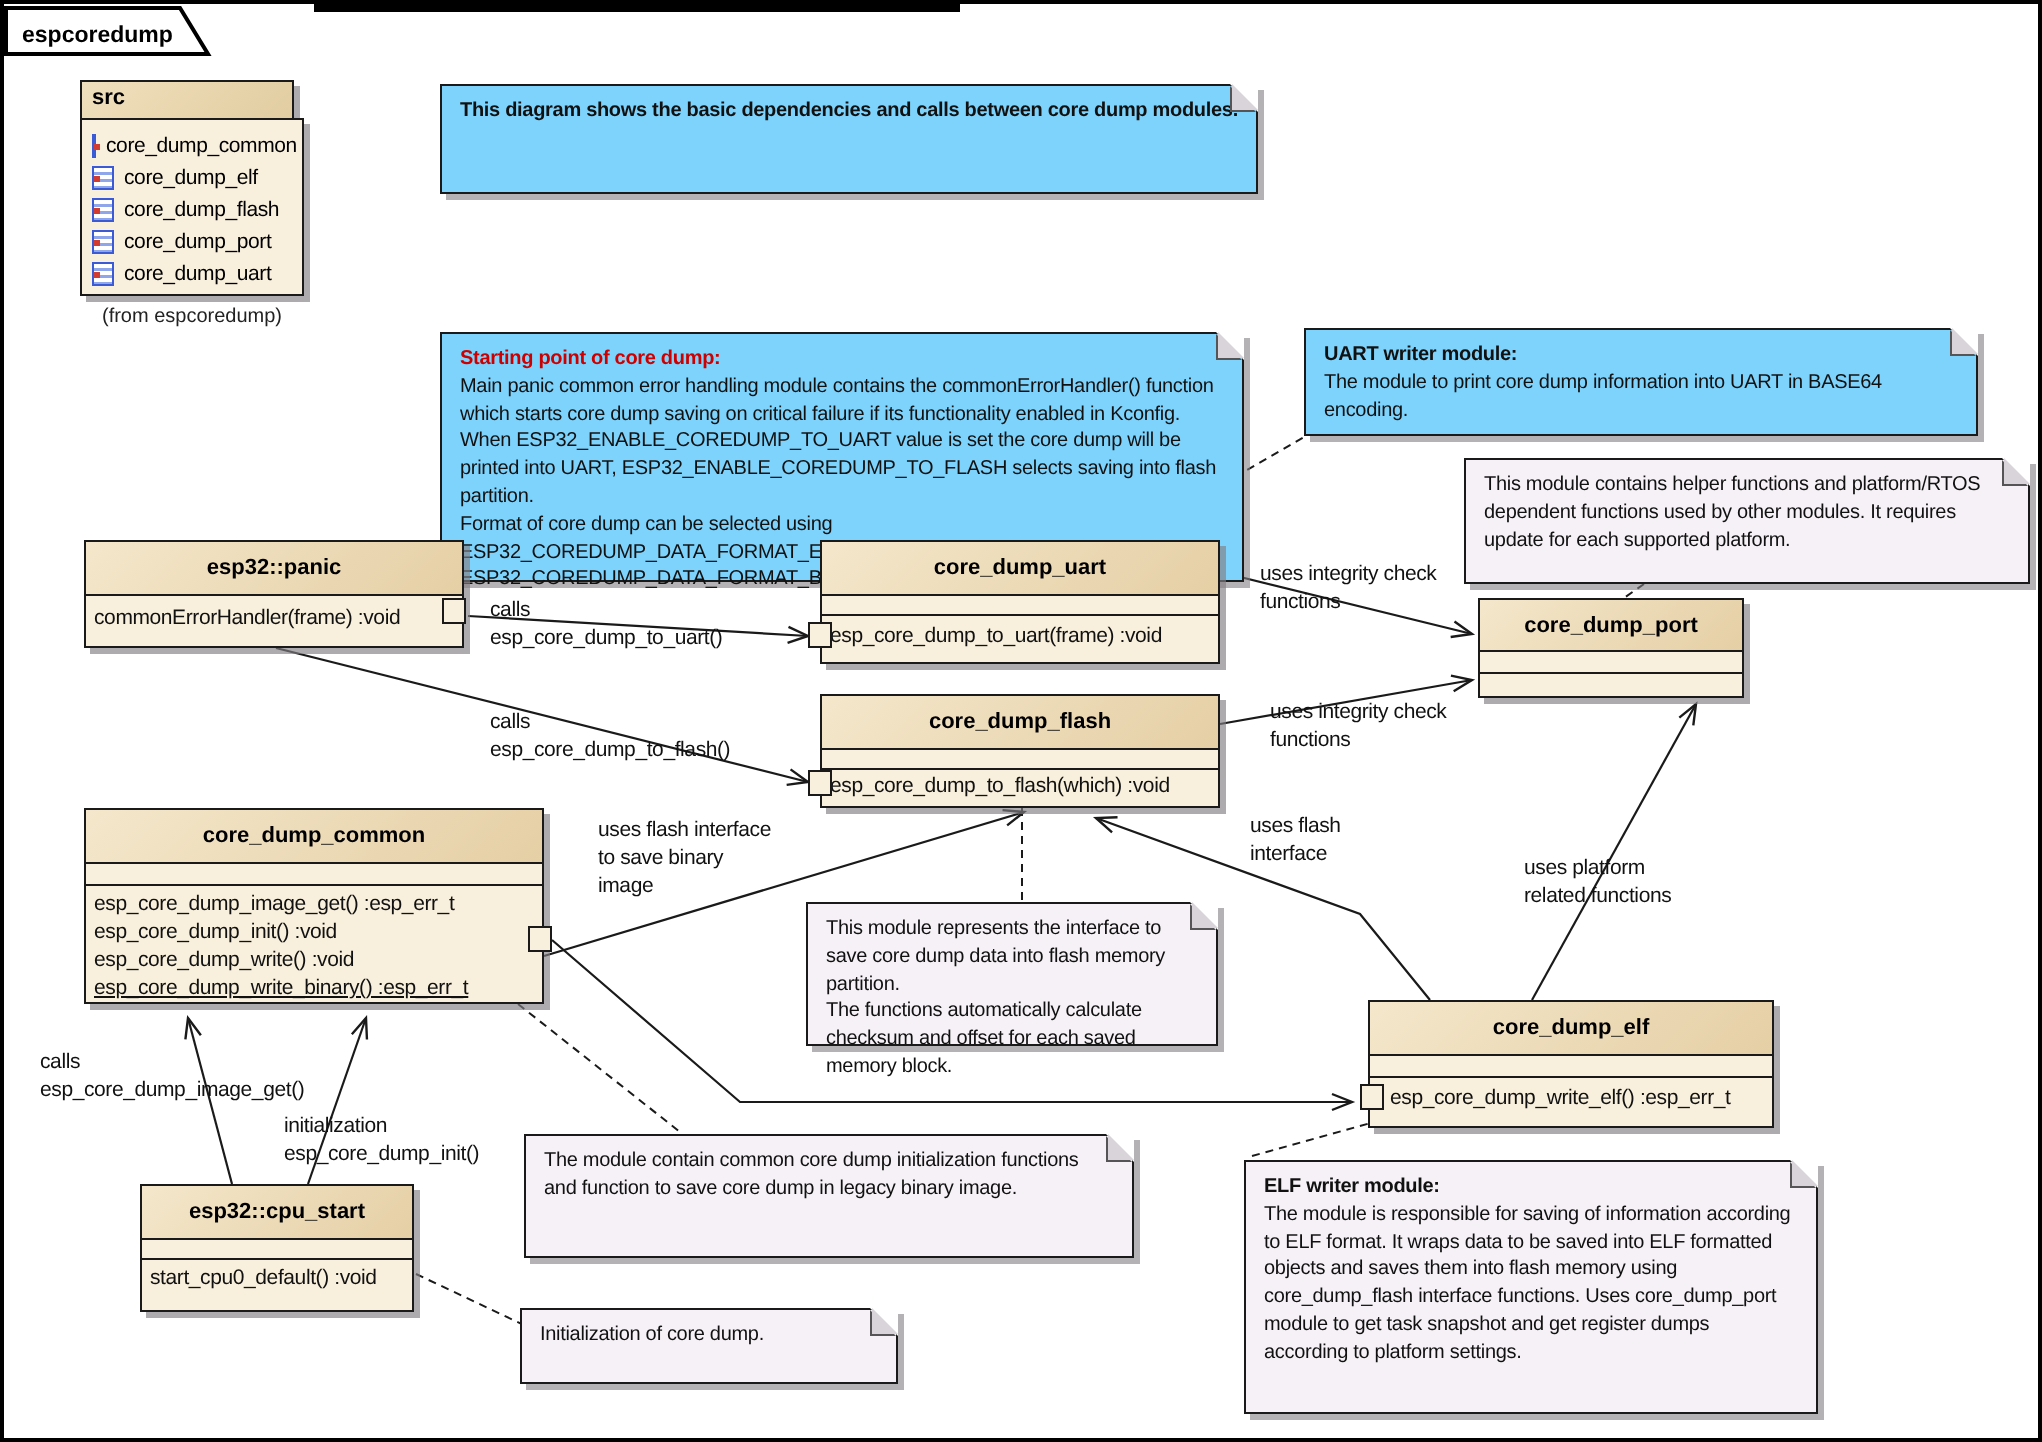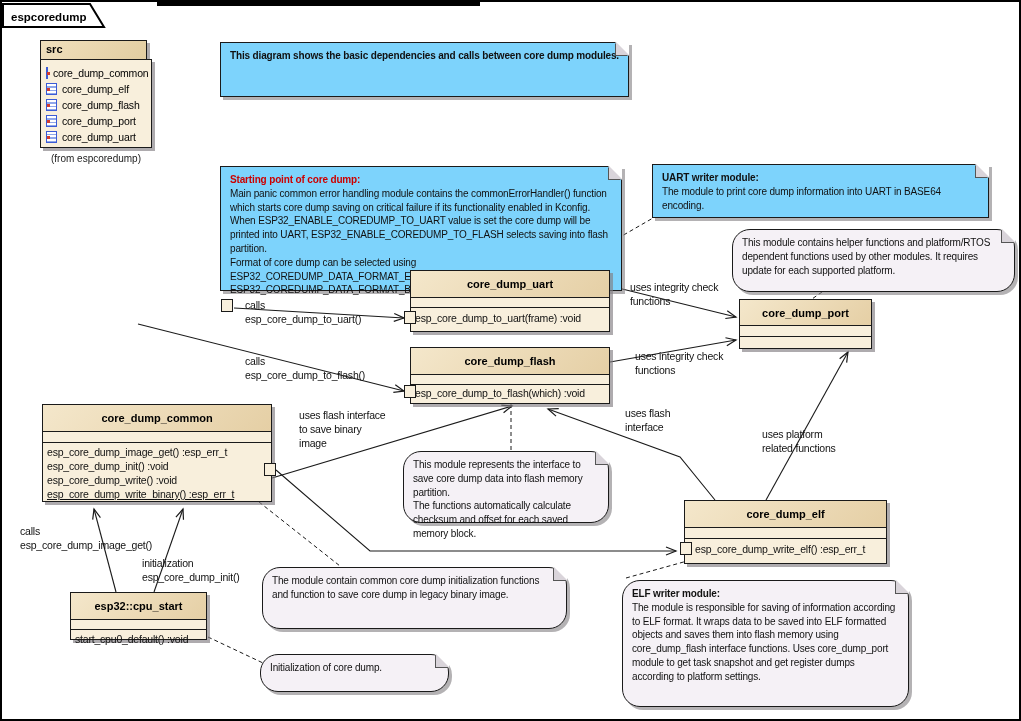--- a/index.html
+++ b/index.html
@@ -19,21 +19,21 @@
   .uml-class .meth { font-size:10.5px; letter-spacing:-0.2px; padding:1px 4px; color:#111; }
   .uml-class .meth.u { text-decoration:underline; }
   .port-sq { position:absolute; z-index:3; width:12px; height:13px; background:#f8efdc;
              border:1px solid #1a1a1a; }
 
   
   .note { position:absolute; z-index:2; border:1.2px solid #1a1a1a; padding:6px 9px;
           font-size:10px; letter-spacing:-0.15px; line-height:1.38; color:#111;
           box-shadow:3px 3px 0 rgba(130,126,130,.6); }
   .note.plain { background:#7dd3fc; }
-  .note.module { background:#f5f1f6;border-radius:18px; }
+  .note.module { background:#f5f1f6; }
   .note::before { content:""; position:absolute; top:-1.2px; right:-1.2px; width:0; height:0;
                   border-top:14px solid #fff; border-left:14px solid transparent; }
   .note::after  { content:""; position:absolute; top:-1.2px; right:-1.2px; width:0; height:0;
                   border-bottom:13px solid #d9d4da; border-right:13px solid transparent;
                   filter:drop-shadow(-1px 1px 0 #555); }
   .note .ttl { font-weight:bold; }
   .note .ttl.red { color:#cc0000; }
   .note .body { white-space:pre-line; }
 
   
@@ -158,20 +158,24 @@
 
   <div class="note module" style="left:258px; top:652px; width:189px; height:38px;">
     <div class="body">Initialization of core dump.</div>
   </div>
 
   <div class="note module" style="left:620px; top:578px; width:287px; height:127px;">
     <div class="ttl">ELF writer module:</div>
     <div class="body">The module is responsible for saving of information according to ELF format. It wraps data to be saved into ELF formatted objects and saves them into flash memory using core_dump_flash interface functions. Uses core_dump_port module to get task snapshot and get register dumps according to platform settings.</div>
   </div>
 
+  <div class="uml-class" style="left:40px; top:268px; width:190px; height:54px;">
+    <div class="hdr" style="height:27px;">esp32::panic</div>
+    <div class="meth" style="padding-top:5px;">commonErrorHandler(frame)  :void</div>
+  </div>
 
   <div class="uml-class" style="left:408px; top:268px; width:200px; height:62px;">
     <div class="hdr" style="height:27px;">core_dump_uart</div>
     <div class="attrs" style="height:10px;"></div>
     <div class="meth" style="padding-top:4px;">esp_core_dump_to_uart(frame)  :void</div>
   </div>
 
   <div class="uml-class" style="left:408px; top:345px; width:200px; height:57px;">
     <div class="hdr" style="height:27px;">core_dump_flash</div>
     <div class="attrs" style="height:10px;"></div>
@@ -192,21 +196,21 @@
     <div class="meth">esp_core_dump_write()  :void</div>
     <div class="meth u">esp_core_dump_write_binary()  :esp_err_t</div>
   </div>
 
   <div class="uml-class" style="left:682px; top:498px; width:203px; height:64px;">
     <div class="hdr" style="height:27px;">core_dump_elf</div>
     <div class="attrs" style="height:11px;"></div>
     <div class="meth" style="padding-top:4px; padding-left:10px;">esp_core_dump_write_elf()  :esp_err_t</div>
   </div>
 
-  <div class="uml-class" style="left:68px; top:590px; width:137px; height:48px;">
+  <div class="uml-class" style="left:68px; top:590px; width:137px; height:64px;">
     <div class="hdr" style="height:27px;">esp32::cpu_start</div>
     <div class="attrs" style="height:10px;"></div>
     <div class="meth" style="padding-top:3px;">start_cpu0_default()  :void</div>
   </div>
 
   <div class="port-sq" style="left:219px; top:297px;"></div>
   <div class="port-sq" style="left:402px; top:309px;"></div>
   <div class="port-sq" style="left:402px; top:383px;"></div>
   <div class="port-sq" style="left:262px; top:461px;"></div>
   <div class="port-sq" style="left:678px; top:540px;"></div>

